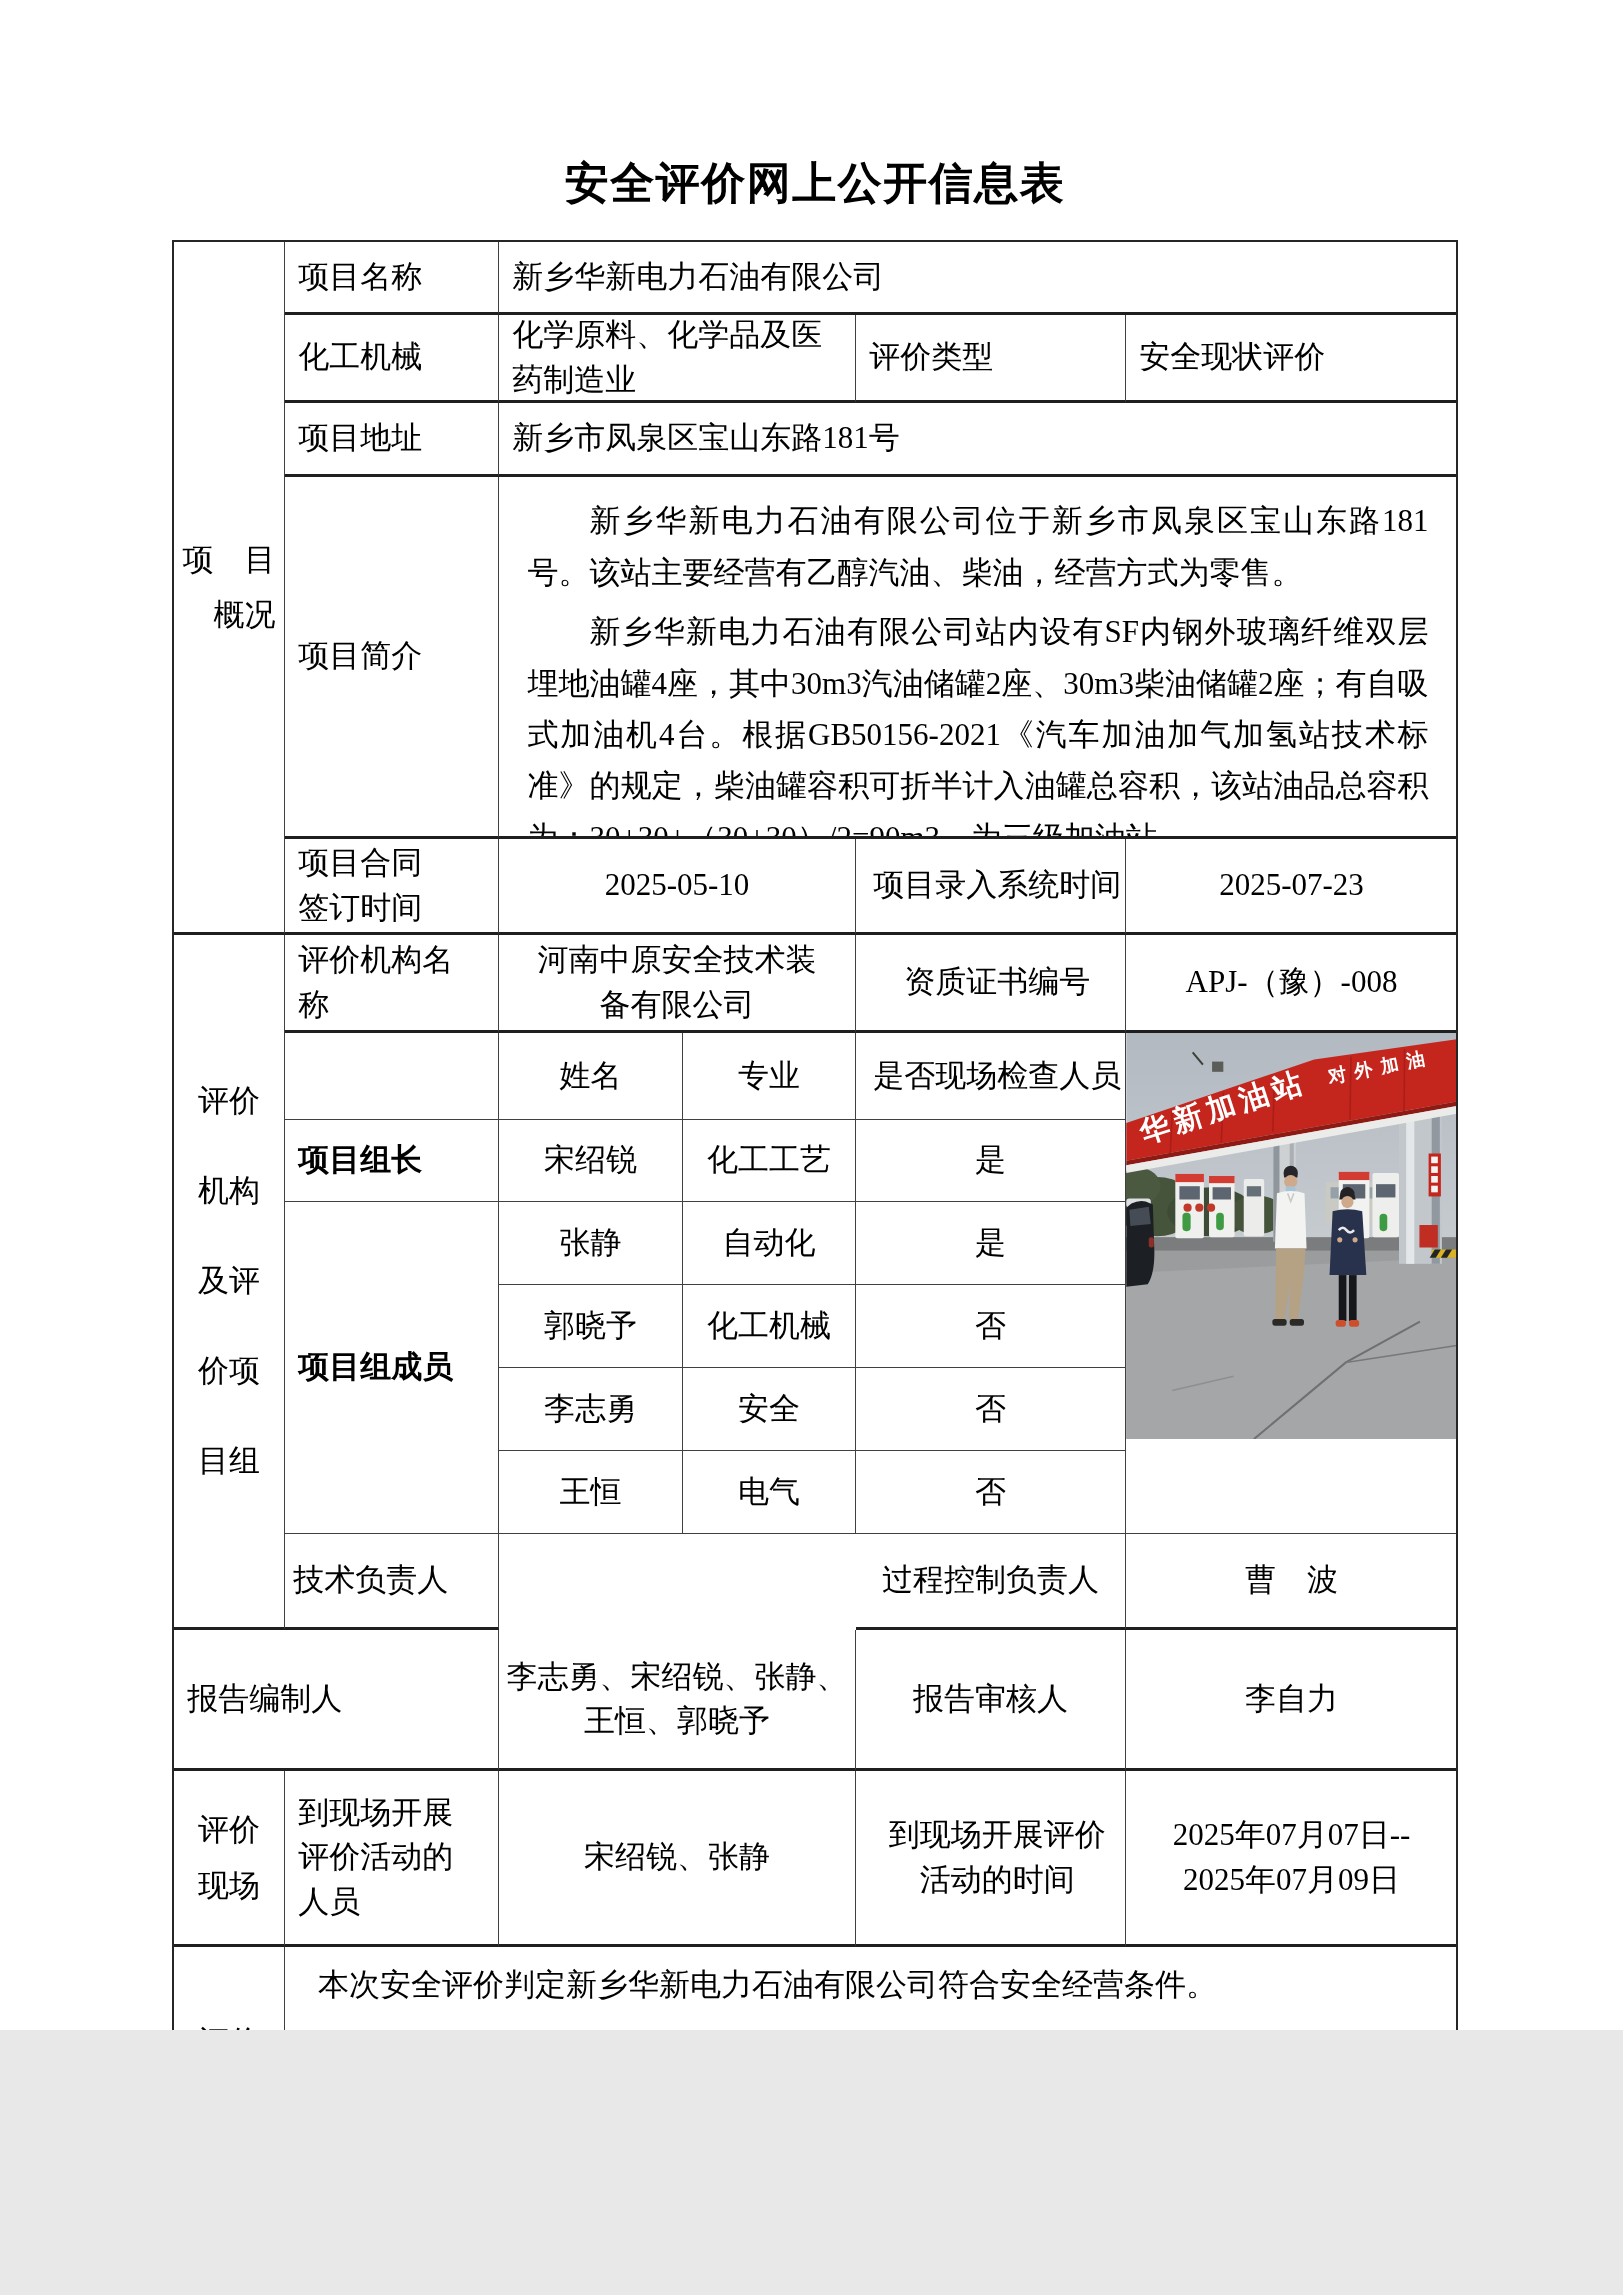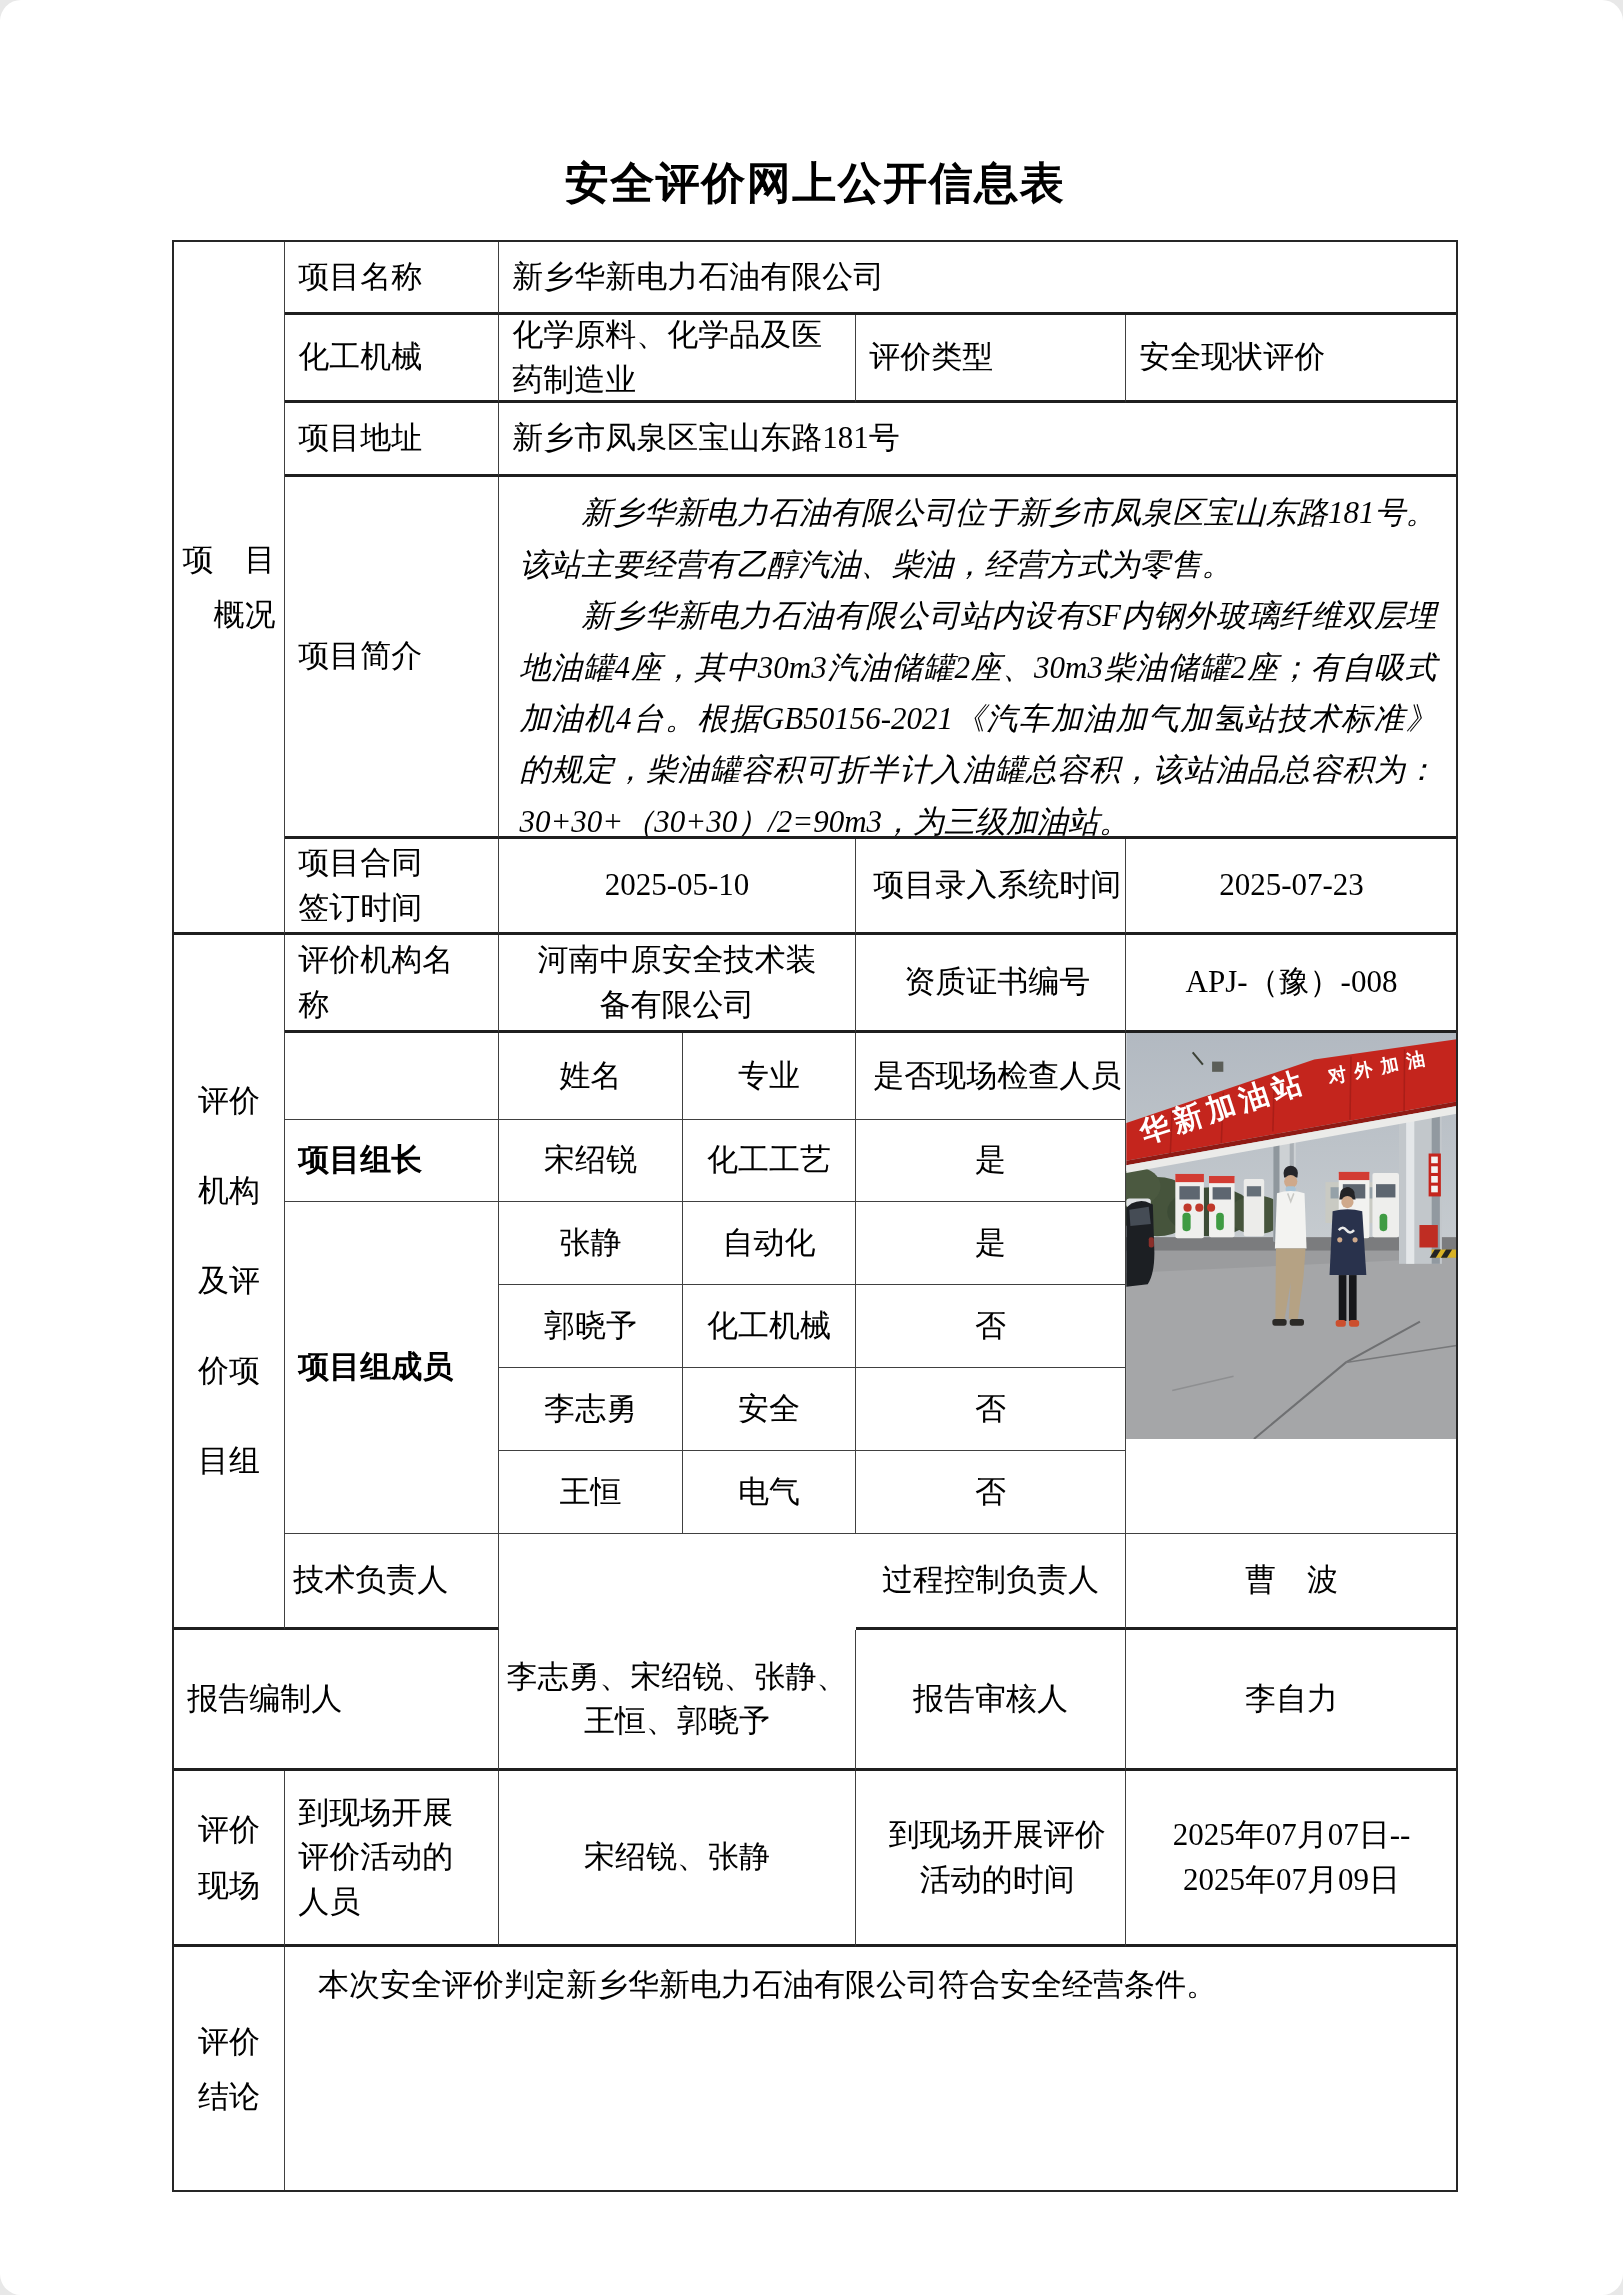--- a/index.html
+++ b/index.html
@@ -1,24 +1,23 @@
 <!DOCTYPE html>
 <html style="font-size:8.2px"><head>
 <meta charset="utf-8">
 <style>
   html,body{margin:0;padding:0;background:#e8e8e8;}
   .page{
     position:relative;
     width:1623px;
-    height:2295px;
+    height:2030px;
     background:#ffffff;
     font-family:"Liberation Serif","DejaVu Serif",serif;
     color:#000;
     overflow:hidden;
-    border-radius:21px;
   }
   .doc-title{
     position:absolute;
     left:174px; top:160px; width:1282px;
     text-align:center;
     font-size:44px;
     font-weight:bold;
     letter-spacing:1.5px;
     line-height:1.1;
   }
@@ -52,21 +51,21 @@
   .nbb{border-bottom:none;}
   .l{justify-content:flex-start;text-align:left;padding-left:13.3px;padding-right:13.3px;}
   .pl16{padding-left:8.2px;padding-right:5.1px;}
   .c{justify-content:center;text-align:center;}
   .pad30{padding-left:15.3px;padding-right:2px;}
   .pre{white-space:pre-line;}
   .b{font-weight:bold;}
   .vsec{justify-content:center;text-align:right;white-space:pre-line;line-height:1.78;}
   .v5{line-height:2.9;}
   .intro{display:block;padding:10.2px 20.4px 0 20.4px;align-items:flex-start;}
-  .intro p{margin:0;text-indent:2em;text-align:justify;line-height:1.66;font-style:italic;}
+  .intro p{margin:8px;text-indent:2em;text-align:justify;line-height:1.66;}
   .concl{display:block;padding:13.3px 36px 0 33px;line-height:1.6;text-align:left;}
   .photo-cell{align-items:flex-start;justify-content:flex-start;padding:0;}
   .photo-cell svg{display:block;}
 </style>
 </head>
 <body>
 
 <div class="page">
 
   <div class="doc-title">安全评价网上公开信息表</div>

